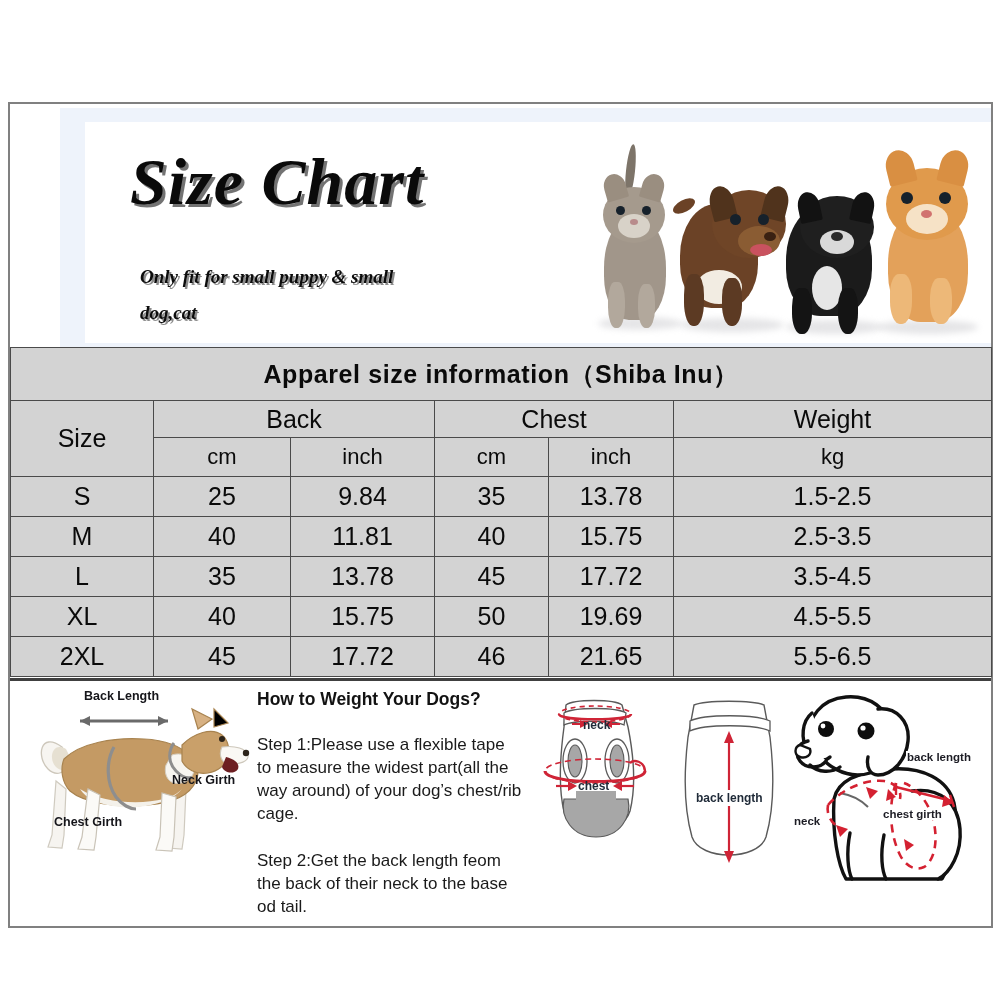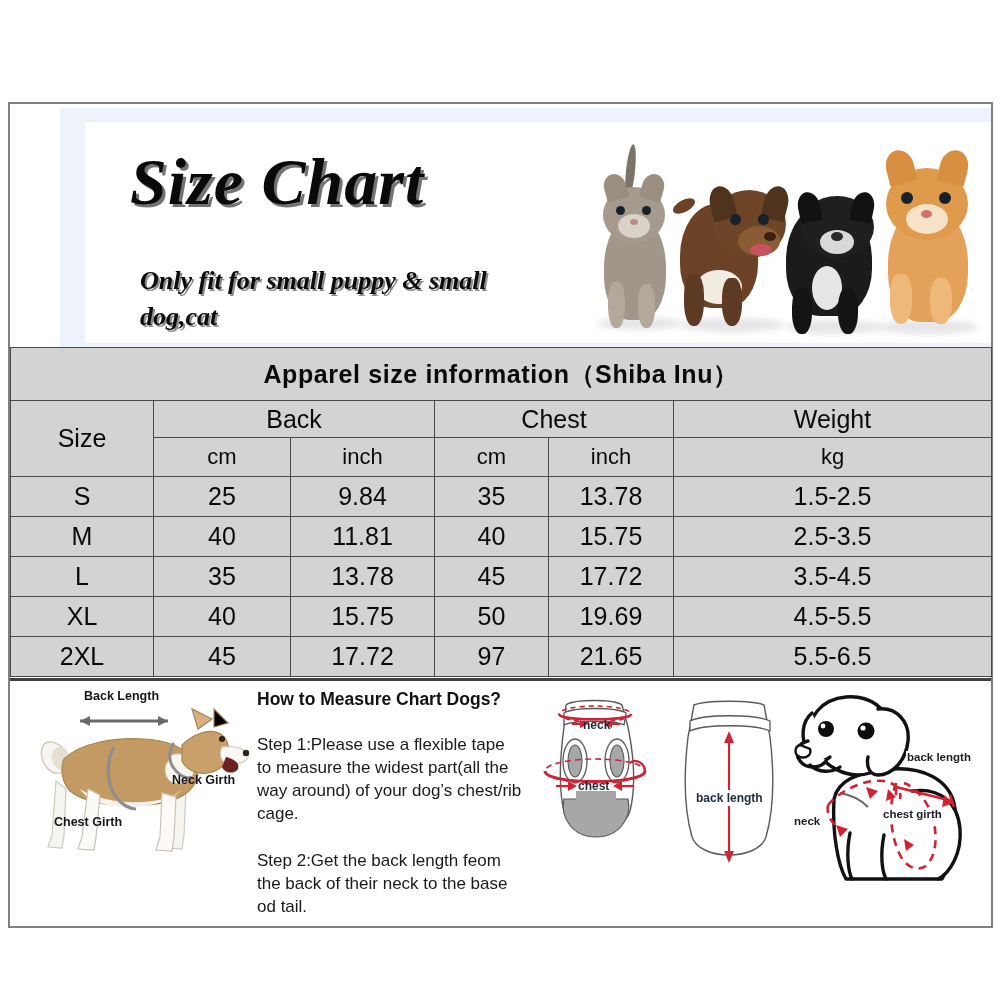--- a/index.html
+++ b/index.html
@@ -56,21 +56,21 @@
     letter-spacing: 1px;
     text-shadow: 3px 3px 0 rgba(0,0,0,0.55);
     white-space: nowrap;
   }
   .subtitle-line {
     position: absolute;
     left: 110px;
     font-family: "Liberation Serif", serif;
     font-style: italic;
     font-weight: bold;
-    font-size: 26px;
+    font-size: 19px;
     color: #0c0c0c;
     text-shadow: 2px 2px 0 rgba(0,0,0,0.45);
     white-space: nowrap;
   }
   #subtitle1 { top: 162px; }
   #subtitle2 { top: 198px; }
 
   
   #pets { position: absolute; left: 550px; top: 28px; width: 415px; height: 205px; }
   .pet { position: absolute; }
@@ -318,21 +318,21 @@
           <td class="datacell">40</td>
           <td class="datacell">15.75</td>
           <td class="datacell">50</td>
           <td class="datacell">19.69</td>
           <td class="datacell">4.5-5.5</td>
         </tr>
         <tr class="datarow">
           <td class="datacell">2XL</td>
           <td class="datacell">45</td>
           <td class="datacell">17.72</td>
-          <td class="datacell">97</td>
+          <td class="datacell">46</td>
           <td class="datacell">21.65</td>
           <td class="datacell">5.5-6.5</td>
         </tr>
       </tbody>
     </table>
   </div>
 
   <div id="bottom">
 
     <div id="shiba-box">
@@ -375,21 +375,21 @@
         <path d="M152 58 C146 66 146 78 154 86 C160 92 166 94 170 92" stroke="#8e8e8e" stroke-width="3" fill="none"></path>
 
         <path d="M92 62 C84 76 84 98 94 112 C100 120 108 124 114 124" stroke="#8e8e8e" stroke-width="3.2" fill="none"></path>
       </svg>
       <div class="sh-label" style="left:62px; top:4px;">Back Length</div>
       <div class="sh-label" style="left:150px; top:88px;">Neck Girth</div>
       <div class="sh-label" style="left:32px; top:130px;">Chest Girth</div>
     </div>
 
     <div id="howto">
-      <div id="howto-title">How to Measure Chart Dogs?</div>
+      <div id="howto-title">How to Weight Your Dogs?</div>
       <div class="howto-step">Step 1:Please use a flexible tape to measure the widest part(all the way around) of your dog’s chest/rib cage.</div>
       <div class="howto-step">Step 2:Get the back length feom the back of their neck to the base od tail.</div>
     </div>
 
     <div id="garments">
       <svg width="270" height="196" viewBox="0 0 270 196">
 
         <g>
           <path d="M36 18 C44 12 84 12 92 18 L98 40 C104 70 106 100 100 124
                    C92 150 44 150 34 124 C28 100 30 70 34 40 Z" fill="#ffffff" stroke="#5a5a5a" stroke-width="1.4"></path>

